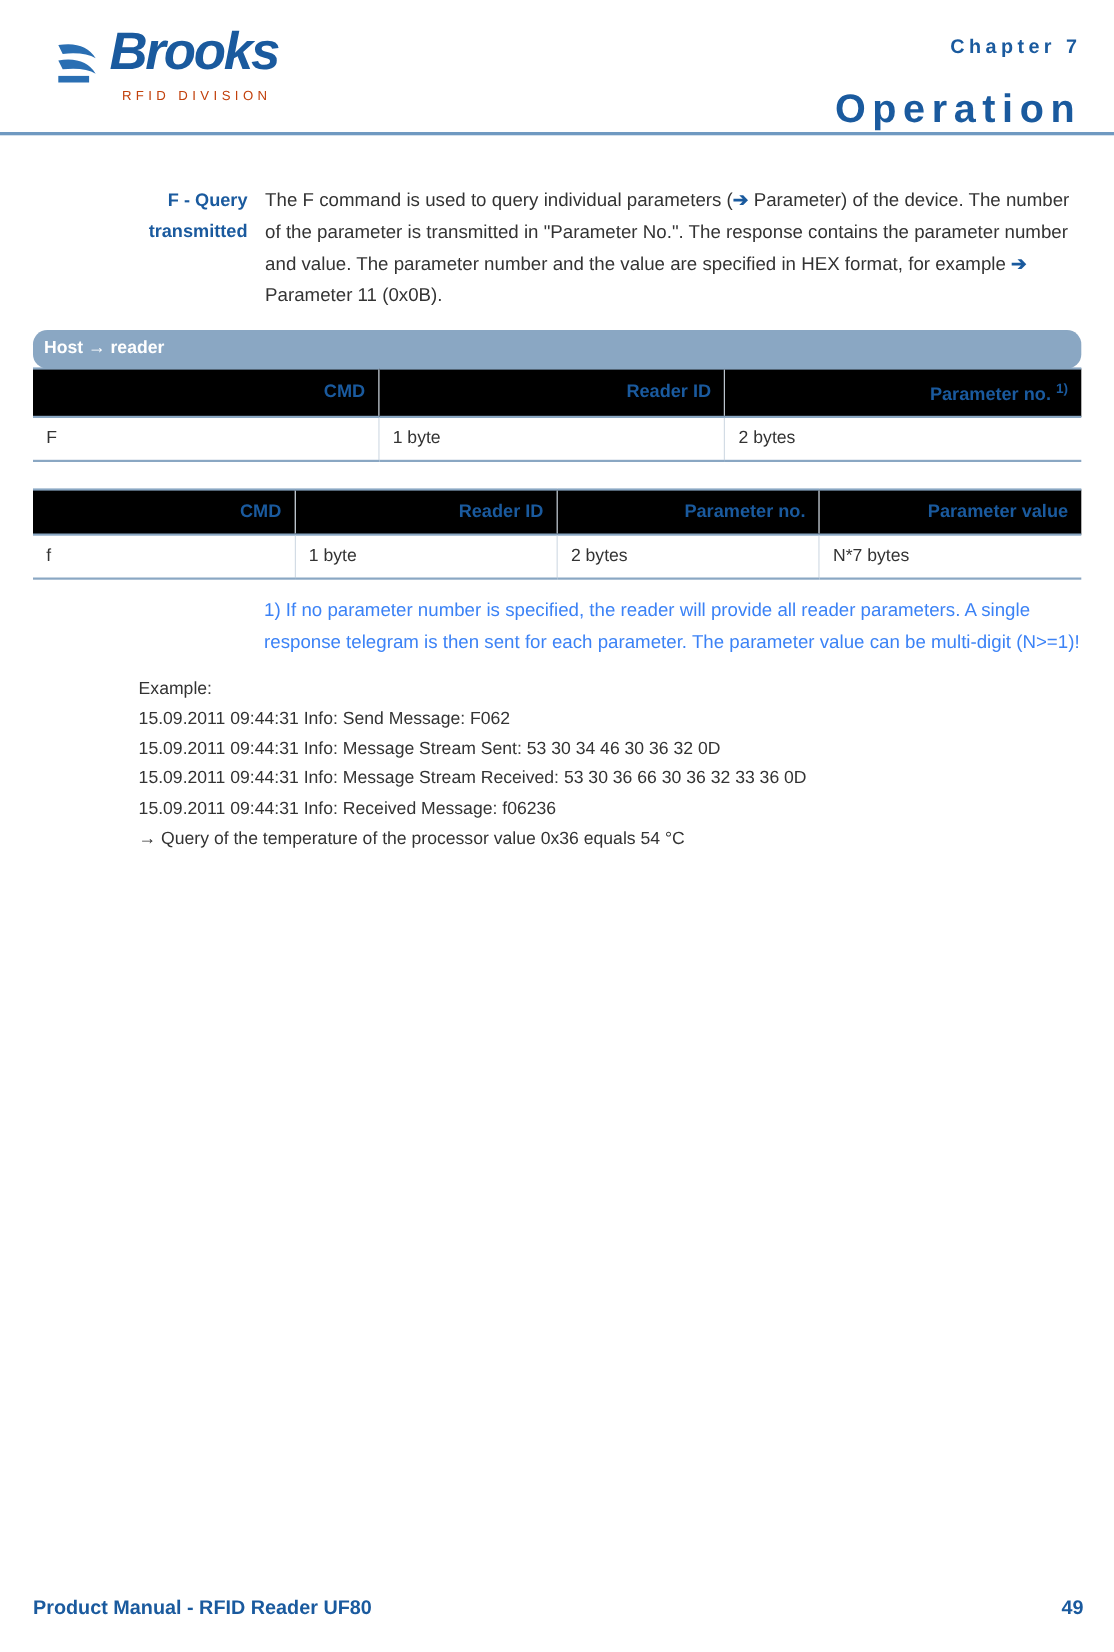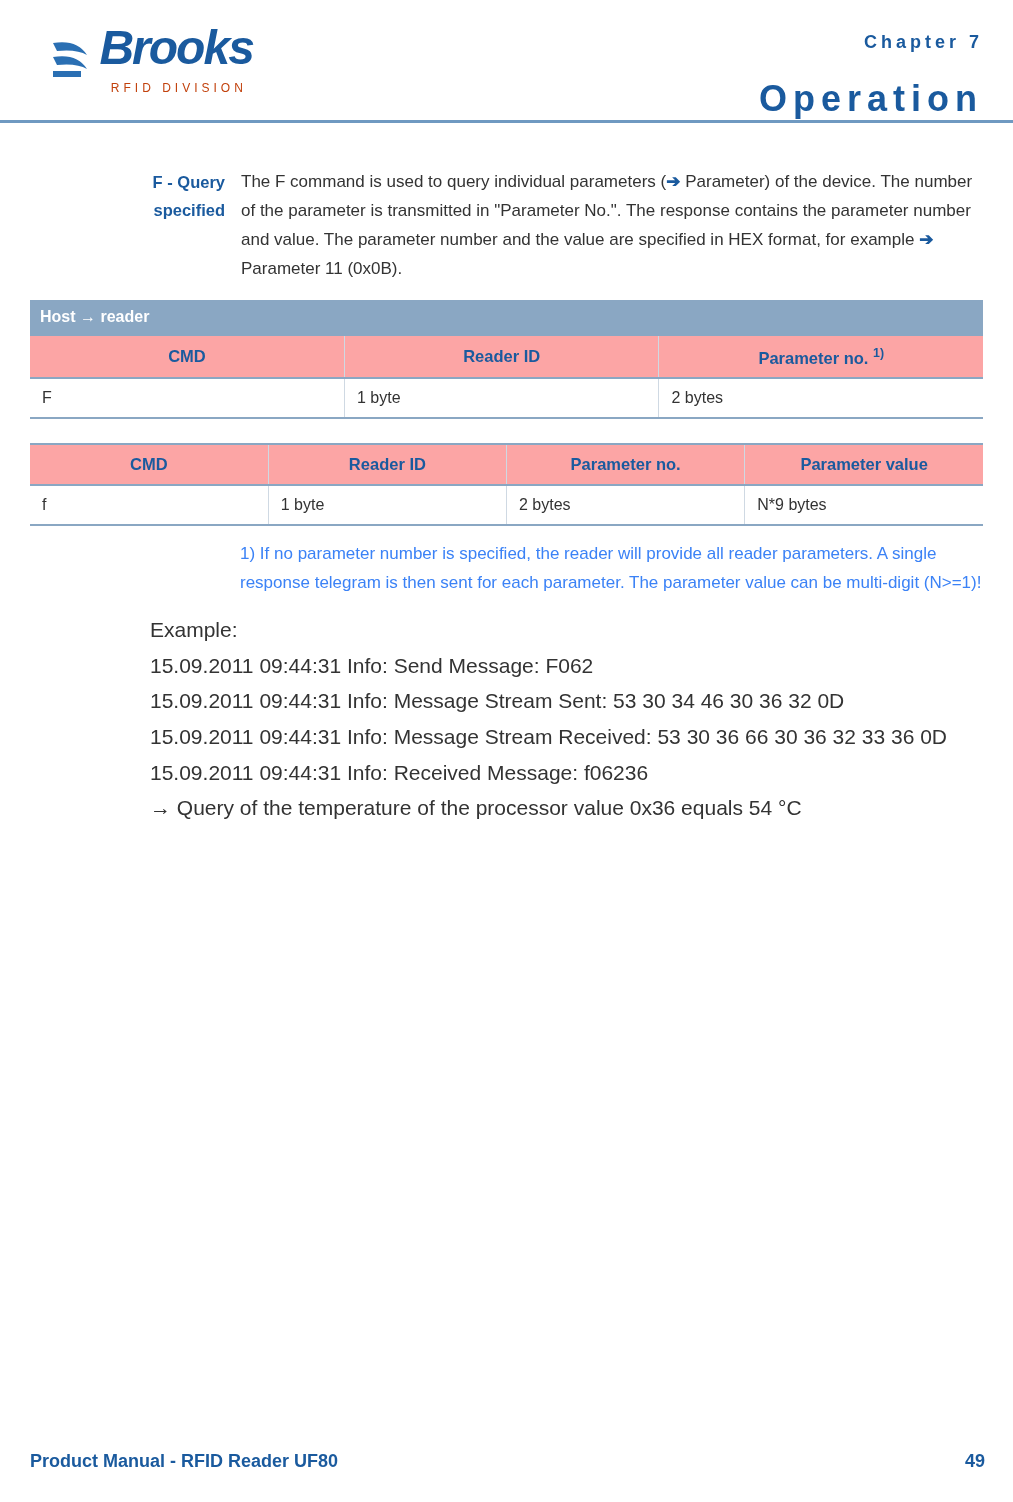--- a/index.html
+++ b/index.html
@@ -113,30 +113,31 @@
     margin-top: 16px;
     font-size: 16px;
   }
   table.proto th.banner {
     background: #8aa7c3;
     color: #fff;
     text-align: left;
     font-weight: bold;
     padding: 8px 10px;
     font-size: 16px;
+    border-radius: 13px;
   }
   table.proto th.colhead {
     color: #1a5a9e;
     font-weight: bold;
-    text-align: center;
+    text-align: right;
     padding: 10px 12px;
     border-top: 2px solid #8aa7c3;
     border-bottom: 2px solid #8aa7c3;
     font-size: 16.5px;
-    background: #fca5a5;
+    background: #000000;
   }
   table.proto td {
     padding: 10px 12px;
     border-bottom: 2px solid #8aa7c3;
     border-top: none;
     color: #333;
     font-size: 16px;
   }
   table.proto th.colhead + th.colhead,
   table.proto td + td {
@@ -145,22 +146,22 @@
   .sup { font-size: 0.75em; vertical-align: super; }
   .note {
     margin-top: 14px;
     margin-left: 210px;
     font-size: 17px;
     line-height: 1.7;
     color: #3b82f6;
   }
   .example {
     margin-top: 14px;
-    margin-left: 120px;
-    font-size: 21px;
+    margin-left: 96px;
+    font-size: 16px;
     line-height: 1.7;
     color: #333;
   }
   .footer {
     position: absolute;
     left: 30px; right: 28px; bottom: 30px;
     display: flex;
     justify-content: space-between;
     color: #1a5a9e;
     font-weight: bold;
@@ -186,21 +187,21 @@
     <div class="chapter">Chapter 7</div>
     <div class="section-title">Operation</div>
   </div>
   <div class="rule"></div>
 
   <div class="content">
 
     <div class="tworow">
       <div class="sidelabel">
         <span>F - Query</span><br>
-        <span>specified</span>
+        <span>transmitted</span>
       </div>
       <div class="body">
         <span>The F command is used to query individual parameters (</span><span class="arrow-blue">➔</span><span> Parameter) of the device. The number of the parameter is transmitted in "Parameter No.". The response contains the parameter number and value. The parameter number and the value are specified in HEX format, for example </span><span class="arrow-blue">➔</span><span> Parameter 11 (0x0B).</span>
       </div>
     </div>
 
     <table class="proto">
       <tbody>
           <tr>
             <th class="banner" colspan="3">Host → reader</th>
@@ -225,21 +226,21 @@
       <tr>
         <th class="colhead" style="width:25%">CMD</th>
         <th class="colhead" style="width:25%">Reader ID</th>
         <th class="colhead" style="width:25%">Parameter no.</th>
         <th class="colhead" style="width:25%">Parameter value</th>
       </tr>
       <tr>
         <td>f</td>
         <td>1 byte</td>
         <td>2 bytes</td>
-        <td>N*9 bytes</td>
+        <td>N*7 bytes</td>
       </tr>
     </tbody>
       </table>
 
     <div class="note">1) If no parameter number is specified, the reader will provide all reader parameters. A single response telegram is then sent for each parameter. The parameter value can be multi-digit (N&gt;=1)!</div>
 
     <div class="example">
       <span>Example:</span><br>
       <span>15.09.2011 09:44:31 Info: Send Message: F062</span><br>
       <span>15.09.2011 09:44:31 Info: Message Stream Sent: 53 30 34 46 30 36 32 0D</span><br>

